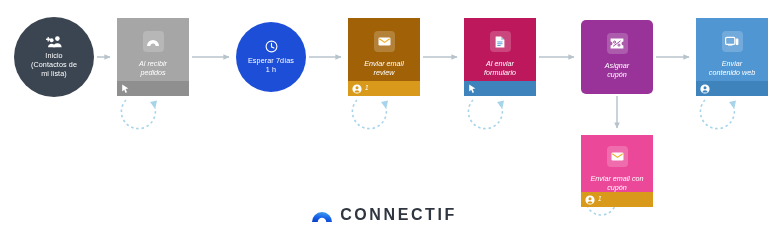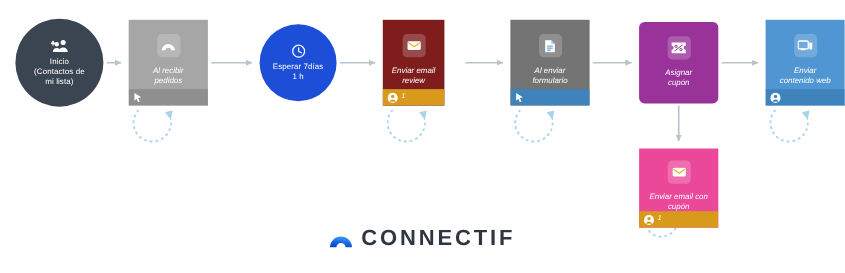--- a/index.html
+++ b/index.html
@@ -97,21 +97,21 @@
   #brand {
     position: absolute;
     left: 0; top: 206px;
     width: 768px;
     display: flex;
     align-items: center;
     justify-content: center;
     gap: 7px;
   }
   #brand .brand-text {
-    font-size: 20px;
+    font-size: 16px;
     font-weight: bold;
     letter-spacing: 2.6px;
     color: #2f3640;
   }
   #brand .brand-mark { line-height: 0; }
 </style>
 </head>
 <body>
 
 <div id="canvas">
@@ -200,42 +200,42 @@
     <span class="node-icon">
       <svg width="13" height="13" viewBox="0 0 13 13">
         <circle cx="6.5" cy="6.5" r="5.4" fill="none" stroke="#ffffff" stroke-width="1.1"></circle>
         <path d="M6.5 3.4 L6.5 6.8 L8.9 8.0" fill="none" stroke="#ffffff" stroke-width="1.1" stroke-linecap="round"></path>
       </svg>
     </span>
     <span class="node-label">Esperar 7días
 1 h</span>
   </div>
 
-  <div class="box-node" style="left:348px; top:18px; width:56px; height:78px; background:#7f1d1d;">
+  <div class="box-node" style="left:348px; top:18px; width:72px; height:78px; background:#a16207;">
     <span class="node-icon-wrap">
       <svg width="13" height="9" viewBox="0 0 13 9">
         <rect x="0.5" y="0.5" width="12" height="8" rx="1.3" fill="#ffffff"></rect>
         <path d="M1.6 2 L6.5 5.4 L11.4 2" fill="none" stroke="#f0ad20" stroke-width="1.1" stroke-linecap="round" stroke-linejoin="round"></path>
       </svg>
     </span>
     <span class="node-label">Enviar email
 review</span>
     <div class="node-footer" style="background:#d9991a;">
       <span class="footer-icon">
         <svg width="10" height="10" viewBox="0 0 10 10">
           <circle cx="5" cy="5" r="4.6" fill="#ffffff"></circle>
           <circle cx="5" cy="3.7" r="1.5" fill="#d9991a"></circle>
           <path d="M2.2 8.5 a2.9 2.9 0 0 1 5.6 0 z" fill="#d9991a"></path>
         </svg>
       </span>
       <span class="badge-count">1</span>
     </div>
   </div>
 
-  <div class="box-node" style="left:464px; top:18px; width:72px; height:78px; background:#737373;">
+  <div class="box-node" style="left:464px; top:18px; width:72px; height:78px; background:#be185d;">
     <span class="node-icon-wrap">
       <svg width="10" height="12" viewBox="0 0 10 12">
         <path d="M0.6 0.6 h5.6 l3.2 3.2 v7.6 h-8.8 z" fill="#ffffff"></path>
         <path d="M6.2 0.6 v3.2 h3.2" fill="#4f96d2" opacity="0.55"></path>
         <rect x="2.3" y="5.5" width="5.2" height="0.9" fill="#4f96d2"></rect>
         <rect x="2.3" y="7.3" width="5.2" height="0.9" fill="#4f96d2"></rect>
         <rect x="2.3" y="9.1" width="3.4" height="0.9" fill="#4f96d2"></rect>
       </svg>
     </span>
     <span class="node-label">Al enviar

